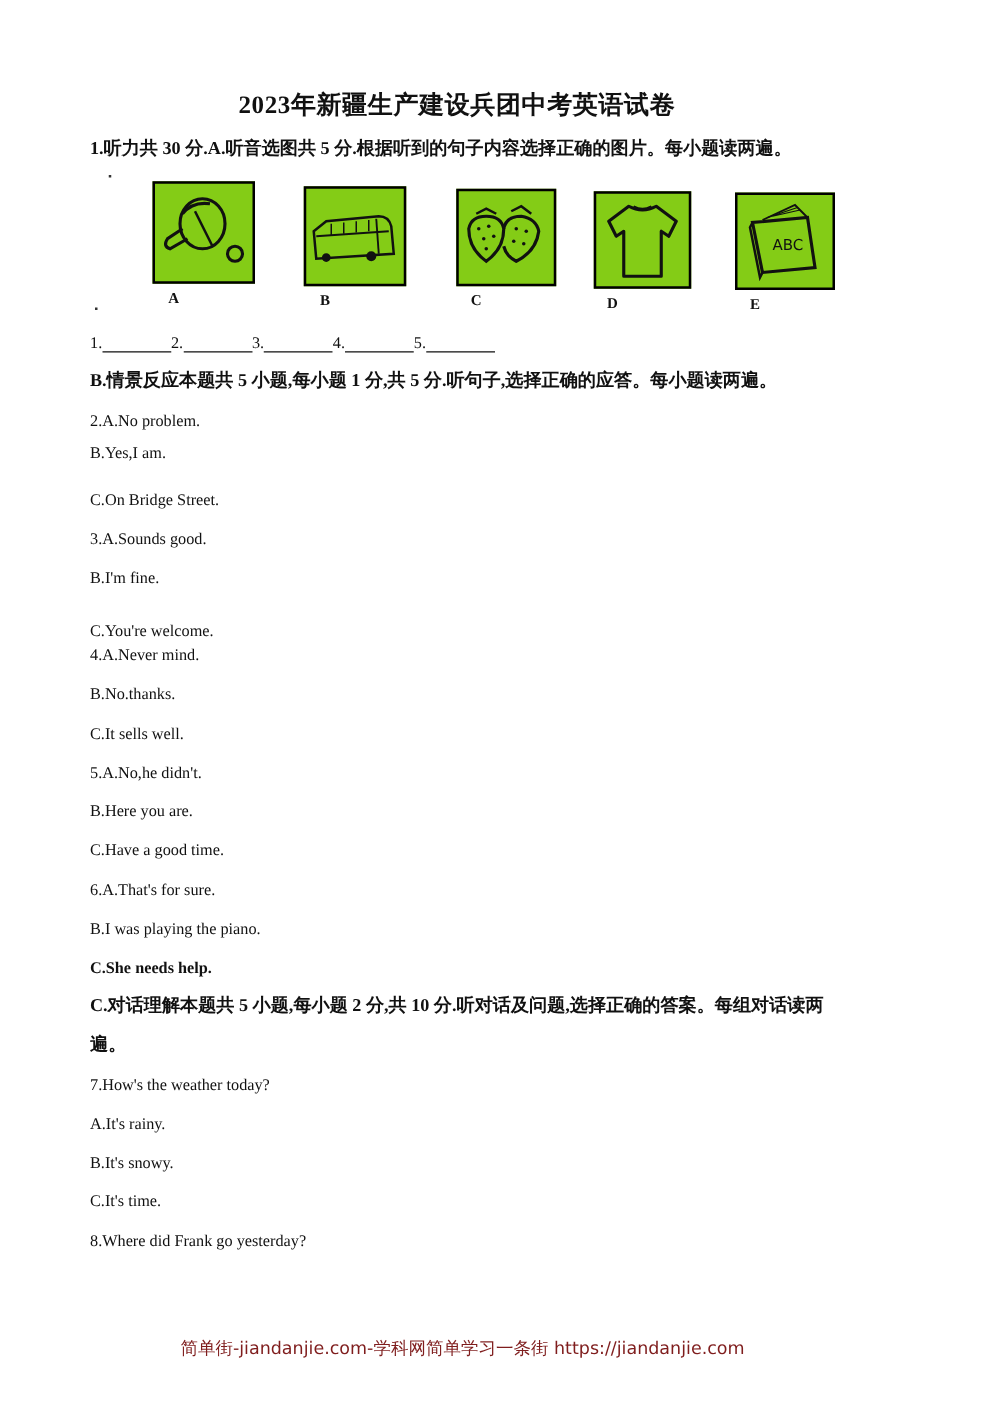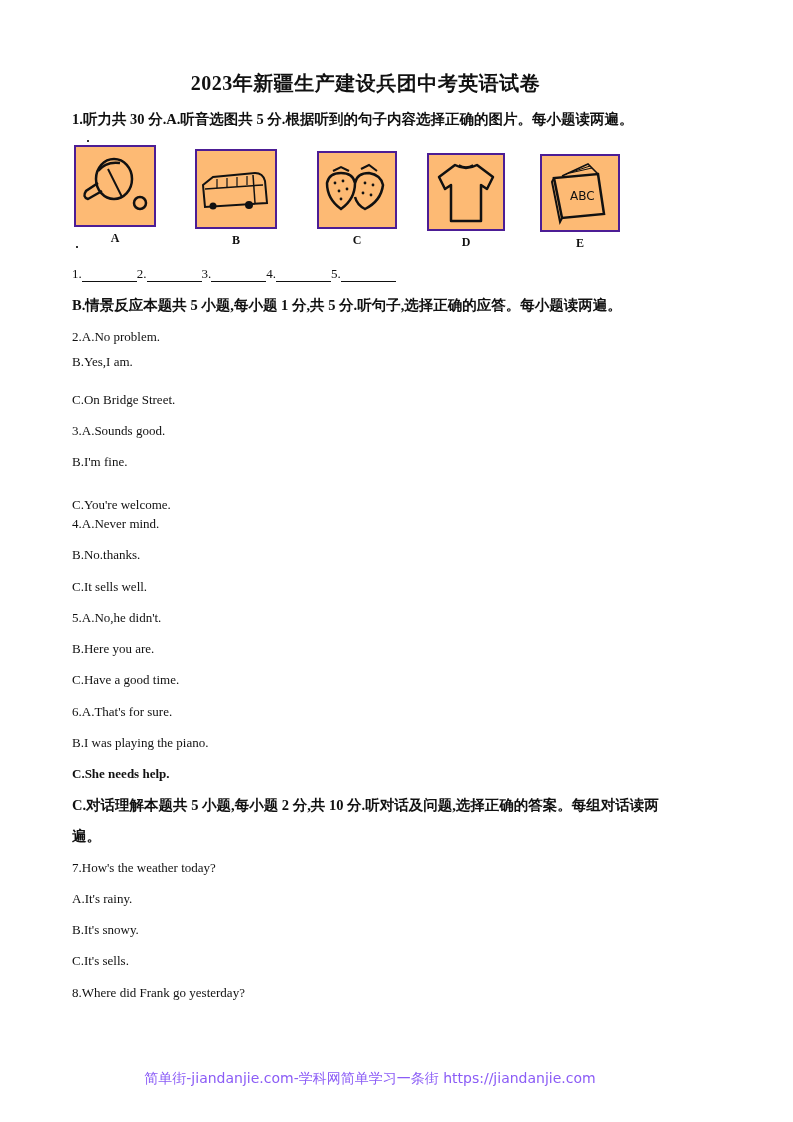--- a/index.html
+++ b/index.html
@@ -3,28 +3,28 @@
 <meta charset="utf-8">
 <style>
   html, body { margin: 0; padding: 0; background: #ffffff; }
   body { width: 793px; height: 1122px; position: relative; overflow: hidden;
          font-family: "Liberation Serif", "DejaVu Serif", serif; color: #111; }
   .title { position: absolute; top: 70px; left: 0; width: 731px; text-align: center;
            font-size: 20px; font-weight: bold; letter-spacing: 0.5px; }
   .section-head { position: absolute; left: 72px; font-size: 14.5px; font-weight: bold; width: 660px; line-height: 32px; }
   .pics { position: absolute; top: 145px; left: 72px; width: 560px; height: 110px; }
   .pic { position: absolute; top: 0; }
-  .pic .box { border: 2px solid #4c1d95; background: #fdba74; }
+  .pic .box { border: 2px solid #000000; background: #84cc16; margin-left: 48px; }
   .pic .lbl { text-align: center; font-weight: bold; font-size: 12px; margin-top: 4px; }
   .dot { position: absolute; width: 2px; height: 2px; background: #333; }
   .blanks { position: absolute; top: 266px; left: 72px; font-size: 13px; }
   .blanks span.u { display: inline-block; width: 55px; border-bottom: 1.5px solid #111; height: 14px; vertical-align: bottom; }
   .line { position: absolute; left: 72px; font-size: 13px; }
   .footer { position: absolute; top: 1070px; left: 0; width: 740px; text-align: center;
-            font-family: "DejaVu Sans", sans-serif; font-size: 14px; color: #8b5cf6; }
+            font-family: "DejaVu Sans", sans-serif; font-size: 14px; color: #7f1d1d; }
 </style>
 </head>
 <body>
 
 <div class="title">2023年新疆生产建设兵团中考英语试卷</div>
 
 <div class="section-head" style="top:103px;">1.听力共 30 分.A.听音选图共 5 分.根据听到的句子内容选择正确的图片。每小题读两遍。</div>
 
 <div class="dot" style="top:140px;left:87px;"></div>
 <div class="dot" style="top:246px;left:76px;"></div>
@@ -125,16 +125,16 @@
 <div class="line" style="top:704px;">6.A.That's for sure.</div>
 <div class="line" style="top:735px;">B.I was playing the piano.</div>
 <div class="line" style="top:766px;font-weight:bold;">C.She needs help.</div>
 
 <div class="section-head" style="top:789px;">C.对话理解本题共 5 小题,每小题 2 分,共 10 分.听对话及问题,选择正确的答案。每组对话读两</div>
 <div class="section-head" style="top:820px;">遍。</div>
 
 <div class="line" style="top:860px;">7.How's the weather today?</div>
 <div class="line" style="top:891px;">A.It's rainy.</div>
 <div class="line" style="top:922px;">B.It's snowy.</div>
-<div class="line" style="top:953px;">C.It's sells.</div>
+<div class="line" style="top:953px;">C.It's time.</div>
 <div class="line" style="top:985px;">8.Where did Frank go yesterday?</div>
 
 <div class="footer">简单街-jiandanjie.com-学科网简单学习一条街 https://jiandanjie.com</div>
 
 </body></html>

